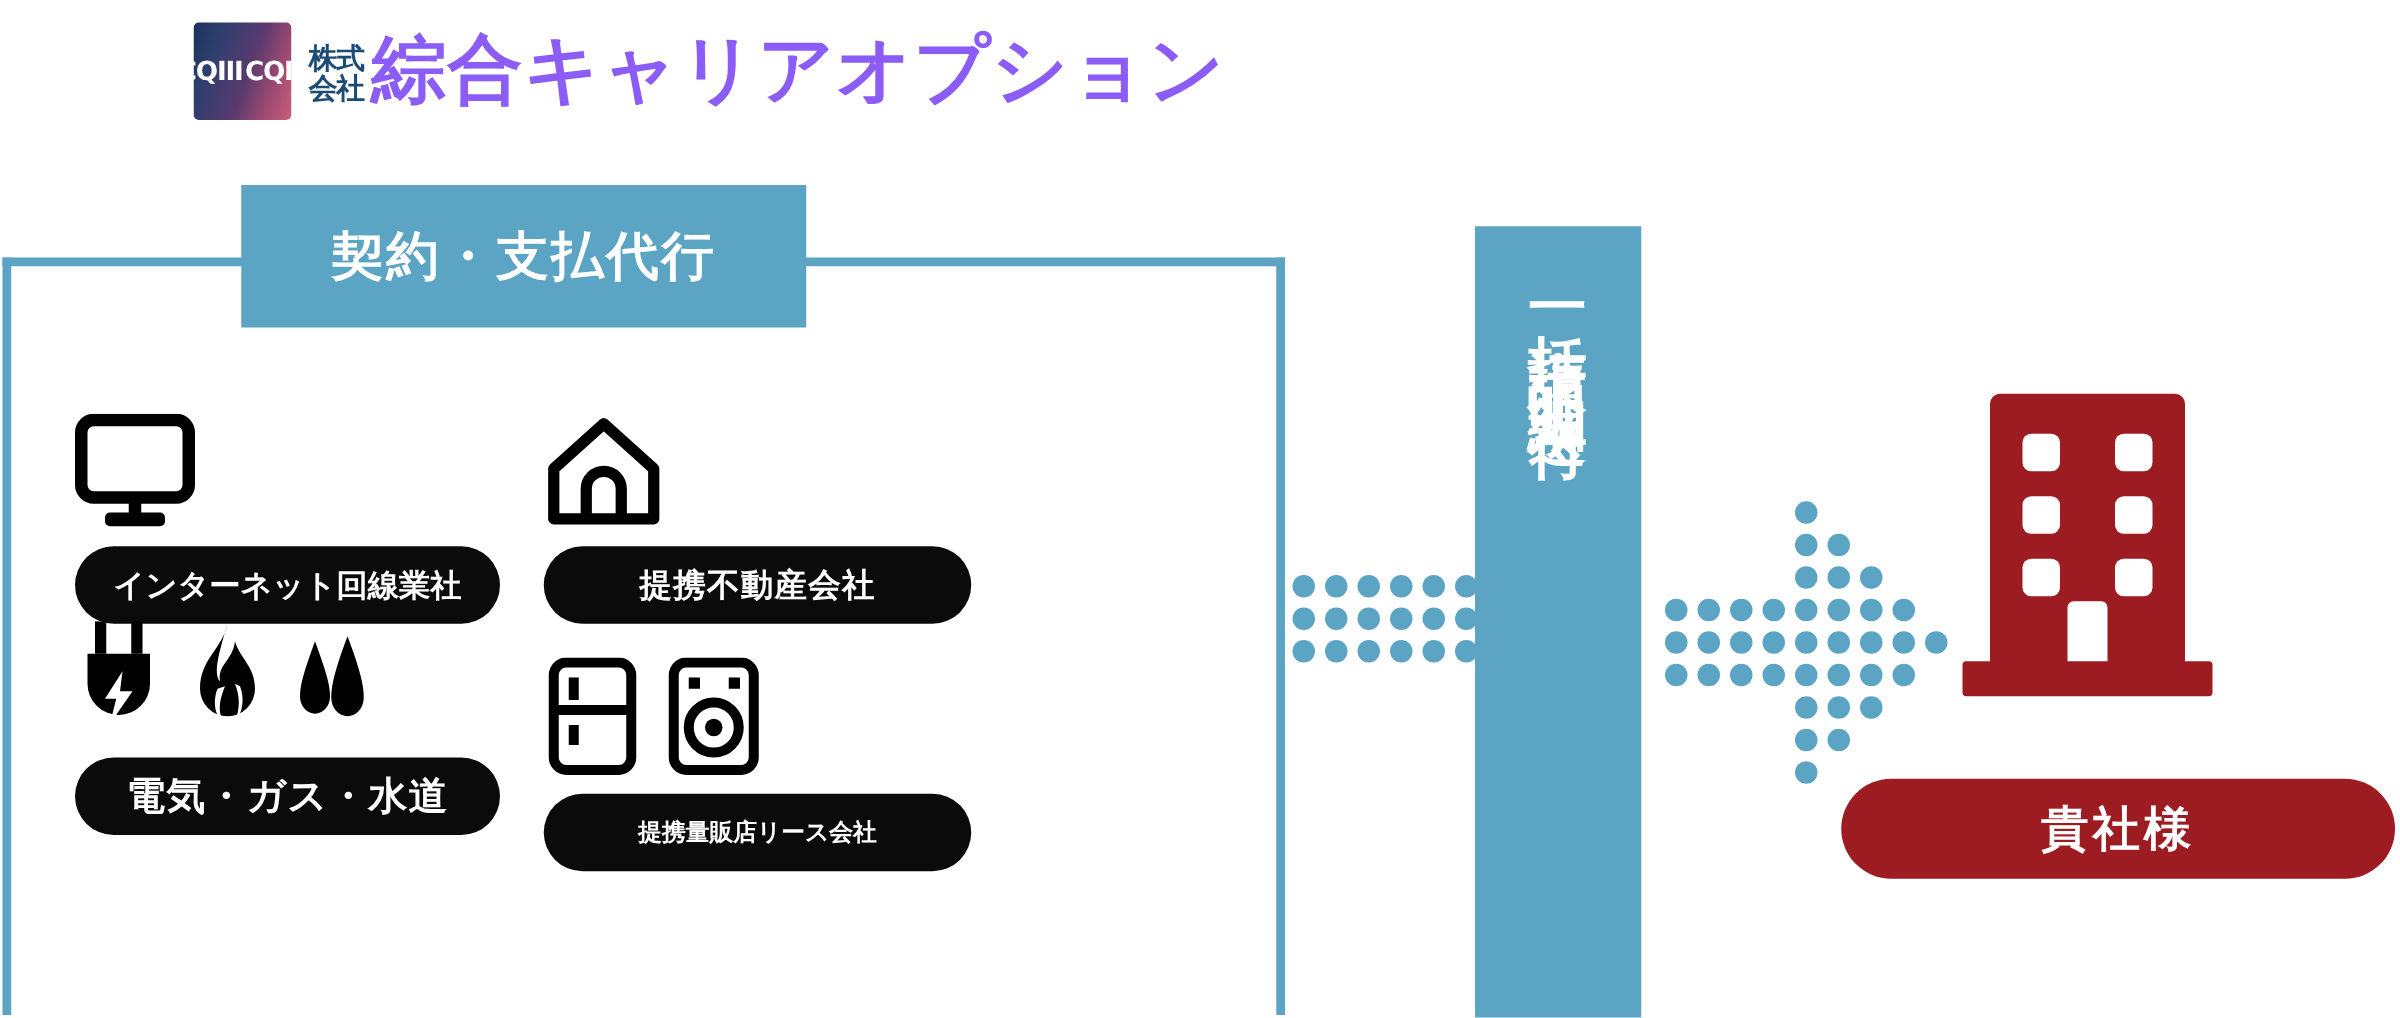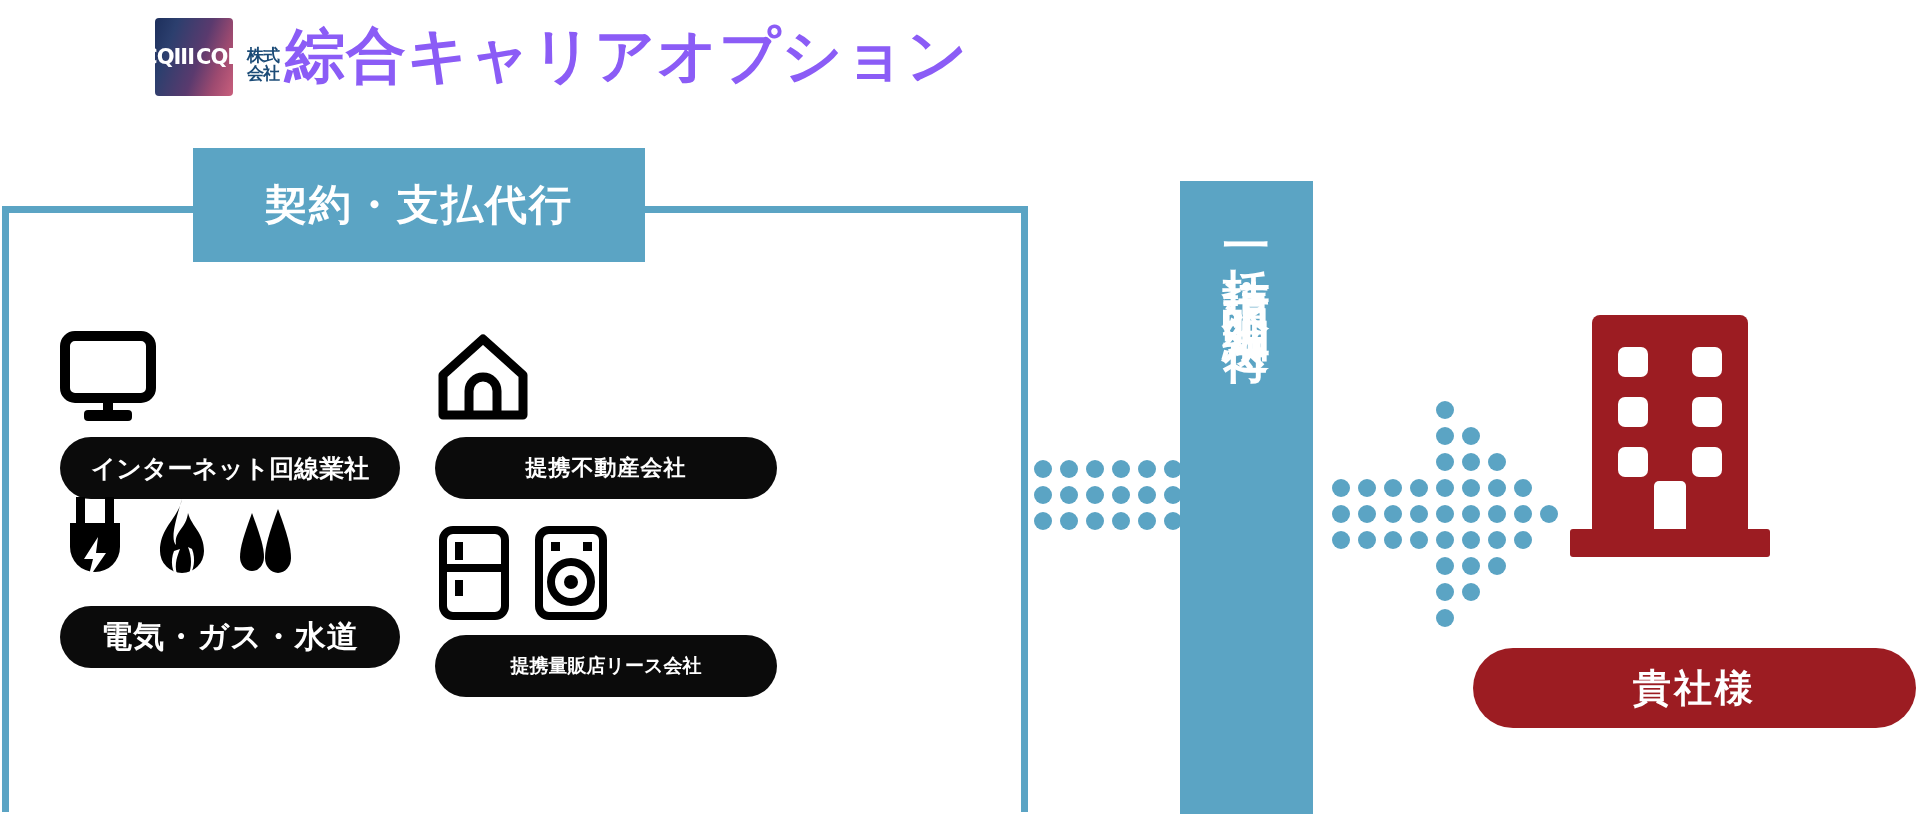--- a/index.html
+++ b/index.html
@@ -19,21 +19,21 @@
     background:linear-gradient(110deg,#1d2f5c 0%,#2c3f6e 22%,#5a3a6e 55%,#9d4a70 78%,#c95f7c 100%);
     display:flex; flex-direction:row; align-items:center; justify-content:center;
     gap:2px; padding-left:2px;
   }
   .logo-row{
     color:#fff; font-weight:700; font-size:21px; letter-spacing:-1px;
     line-height:1; font-family:"DejaVu Sans",sans-serif;
   }
   .logo-text{ display:flex; align-items:flex-end; gap:6px; }
   .logo-kabu{
-    color:#1b4b77; font-weight:700; font-size:17px; line-height:1.02;
+    color:#1b4b77; font-weight:700; font-size:23px; line-height:1.02;
     letter-spacing:-1px; padding-bottom:6px;
   }
   .logo-kabu div{ white-space:nowrap; }
   .logo-name{
     color:#8b5cf6; font-weight:700; font-size:60px; letter-spacing:1px;
     line-height:1; white-space:nowrap; padding-bottom:2px;
   }
 
   
   .left-box{
@@ -59,21 +59,21 @@
 
   .cell-a{ left:60px;  top:315px; }
   .cell-b{ left:435px; top:315px; }
   .cell-c{ left:60px;  top:484px; }
   .cell-d{ left:435px; top:513px; }
 
   .cell-a .pill, .cell-c .pill{ width:340px; height:62px; margin-top:14px; }
   .cell-b .pill, .cell-d .pill{ width:342px; height:62px; margin-top:14px; }
 
   .cell-a .pill-text{ font-size:25px; letter-spacing:0px; }
-  .cell-b .pill-text{ font-size:22px; letter-spacing:1px; }
+  .cell-b .pill-text{ font-size:26px; letter-spacing:1px; }
   .cell-c .pill-text{ font-size:31px; letter-spacing:1px; }
   .cell-d .pill-text{ font-size:19px; letter-spacing:0px; }
 
   
   .vbar{
     position:absolute; left:1180px; top:181px; width:133px; height:633px;
     background:#5ba4c4; display:flex; align-items:flex-start; justify-content:center;
     padding-top:40px;
   }
   .vbar-text{
@@ -98,21 +98,21 @@
     background:#9c1c22; border-radius:8px 8px 0 0;
   }
   .bld-base{
     position:absolute; left:0; top:214px; width:200px; height:28px;
     background:#9c1c22; border-radius:3px;
   }
   .win{ position:absolute; width:30px; height:30px; background:#fff; border-radius:7px; }
   .door{ position:absolute; width:32px; height:62px; background:#fff; border-radius:5px 5px 0 0; }
 
   .red-pill{
-    position:absolute; left:1473px; top:648px; width:443px; height:80px;
+    position:absolute; left:1473px; top:623px; width:443px; height:80px;
     background:#9c1c22; border-radius:42px; display:flex;
     align-items:center; justify-content:center;
   }
   .red-pill-text{ color:#fff; font-size:38px; font-weight:700; letter-spacing:3px; }
 
   svg{ display:block; }
 </style>
 </head>
 <body>
 

